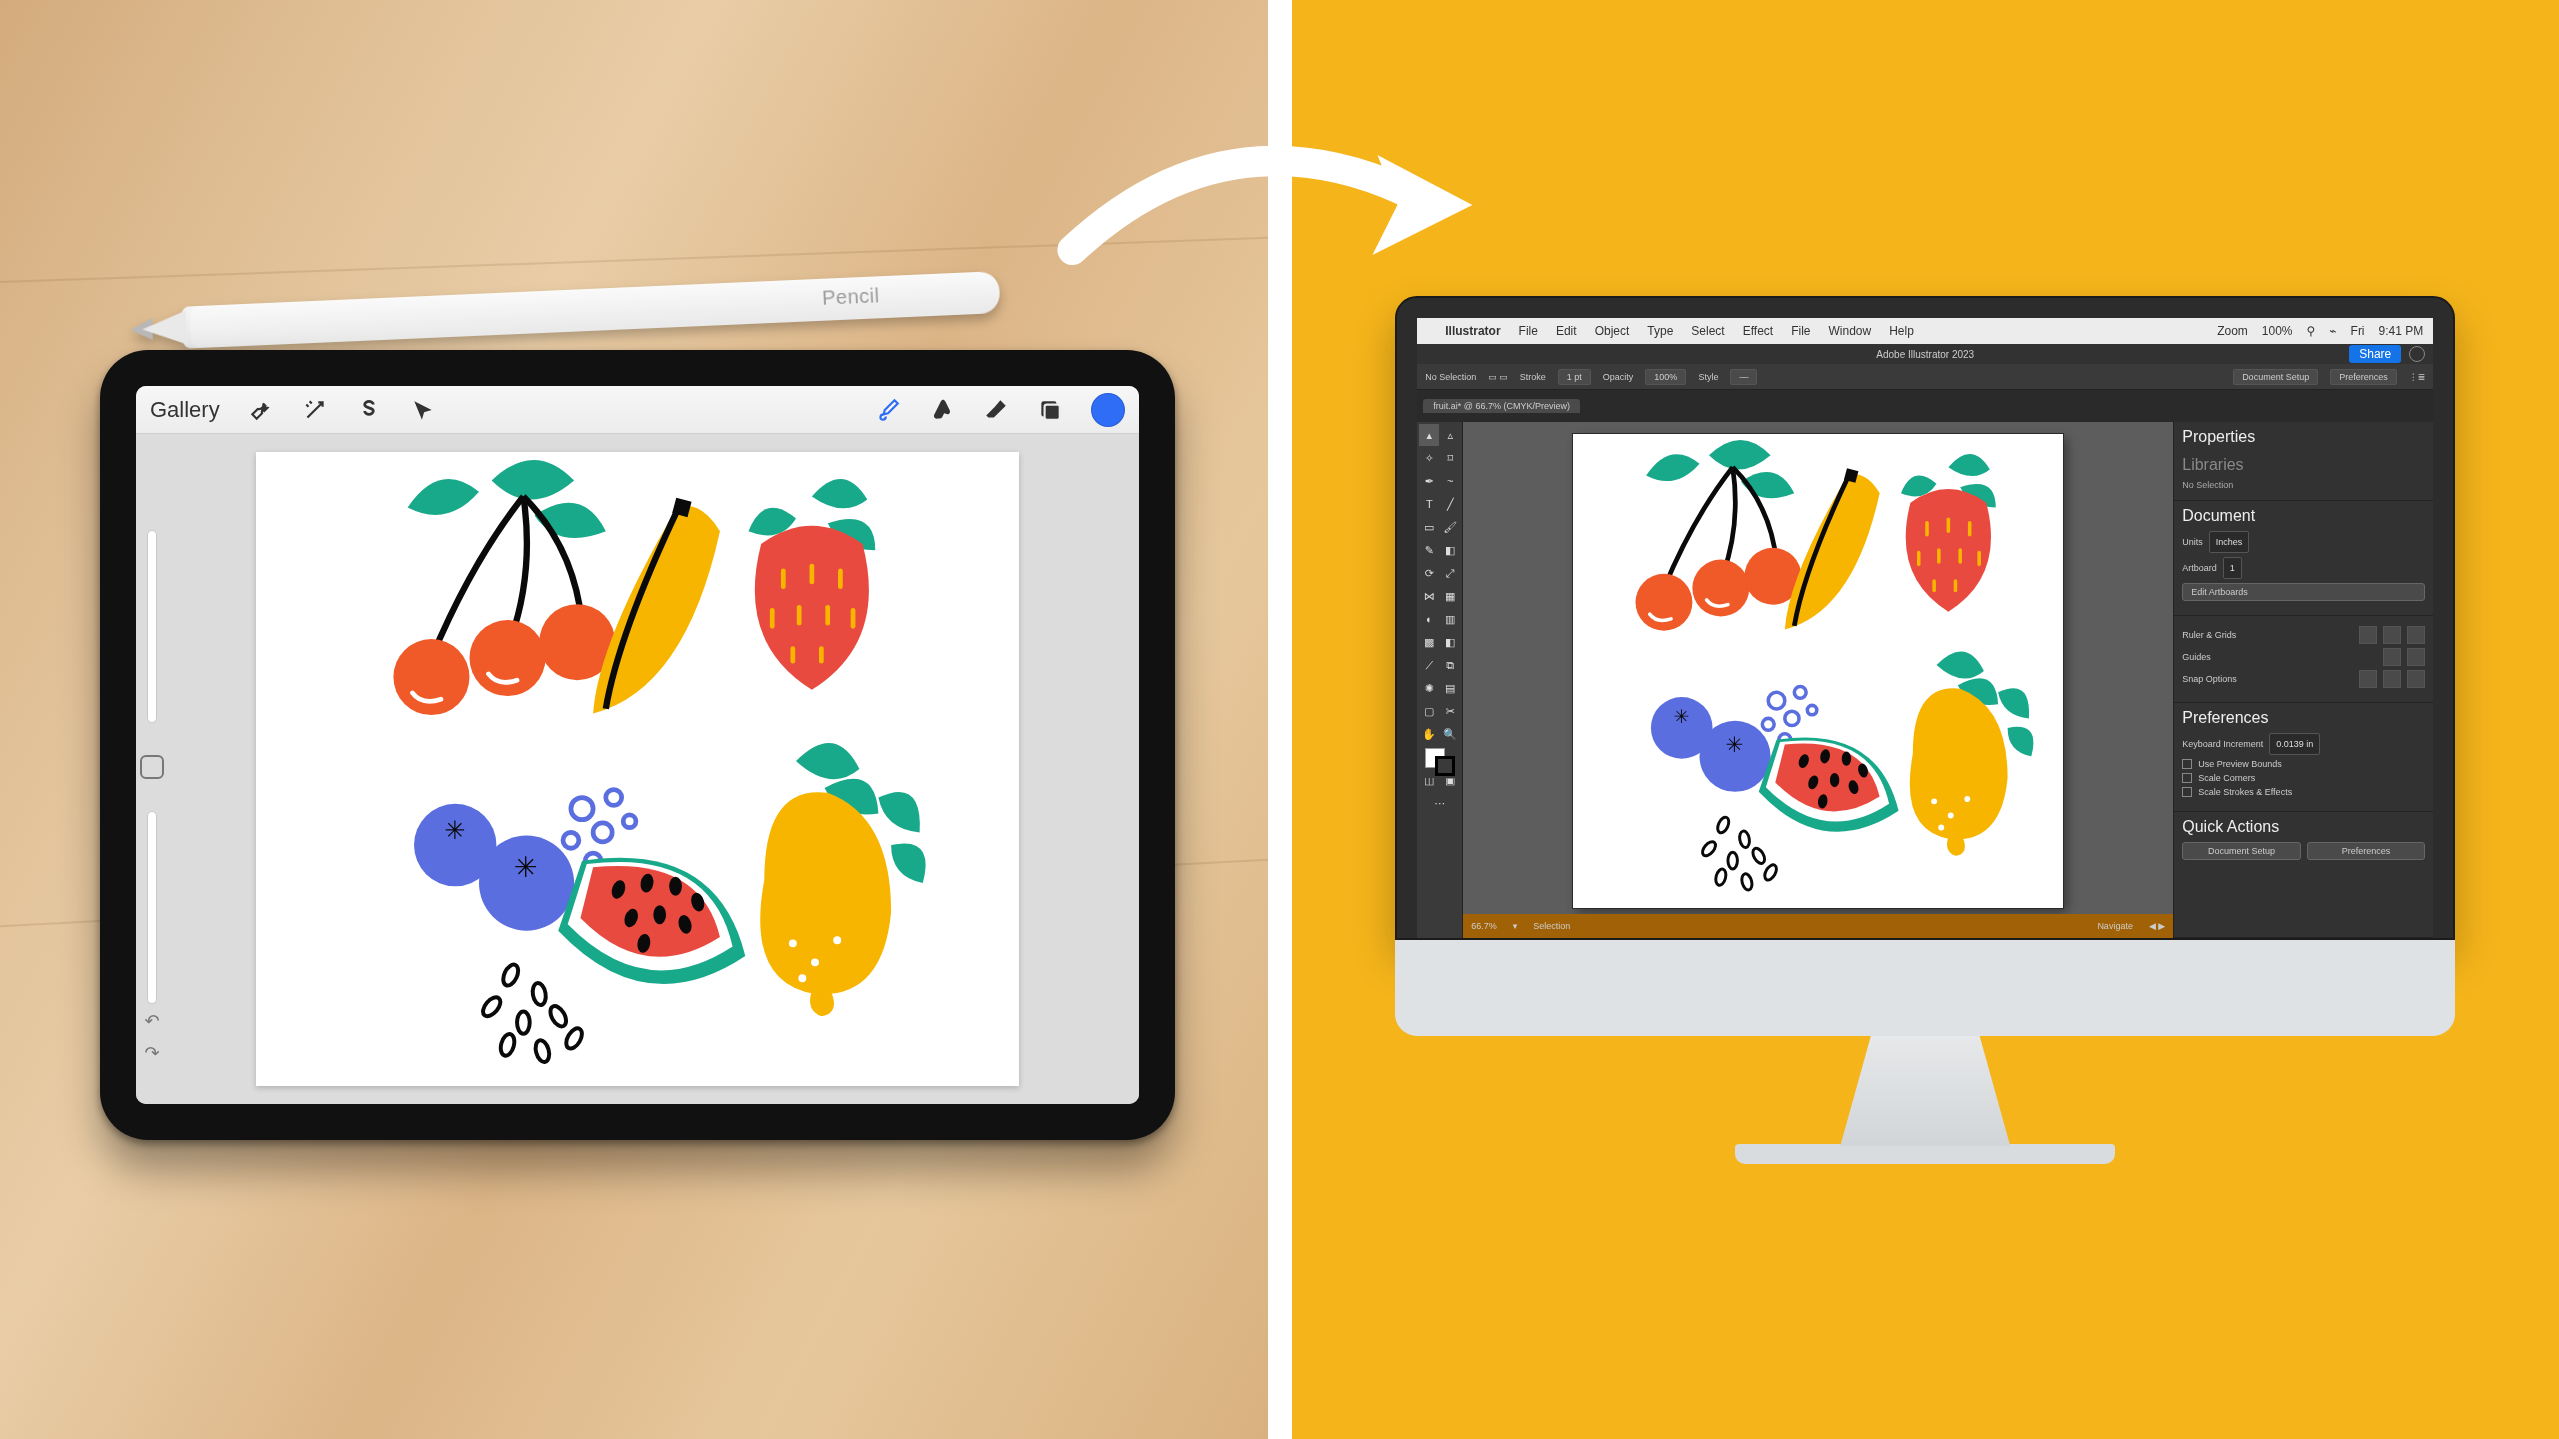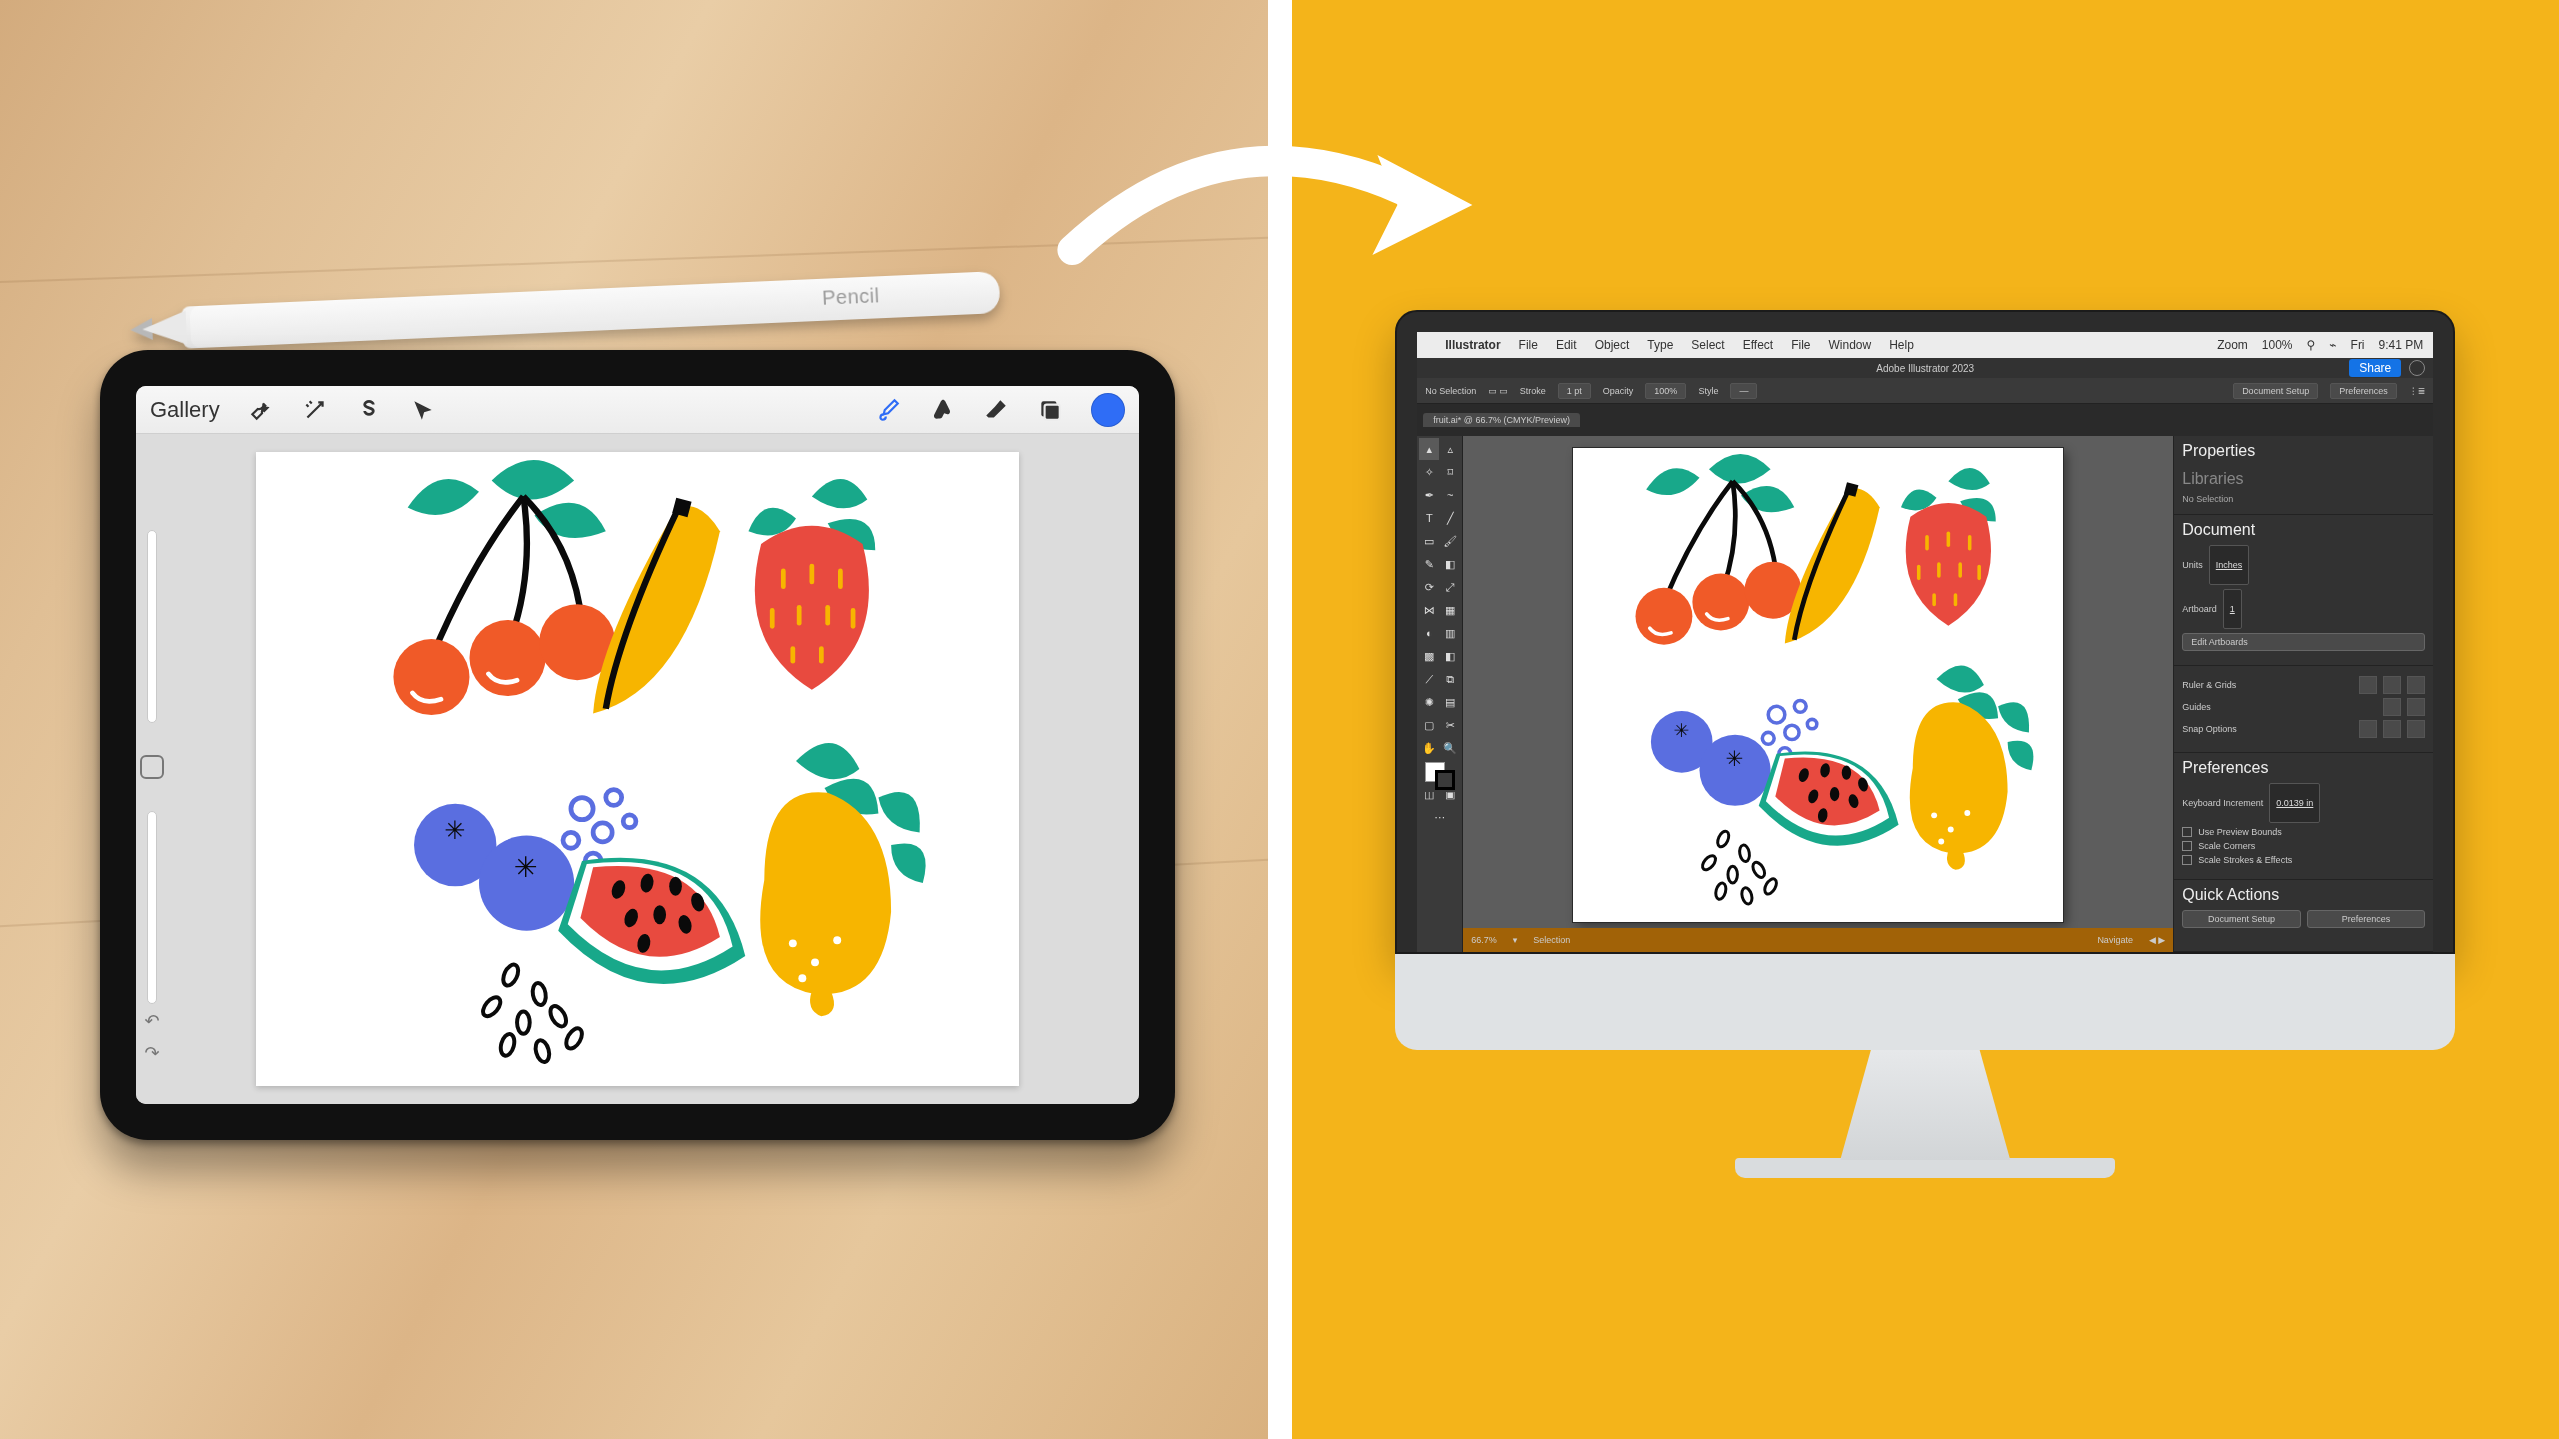--- a/index.html
+++ b/index.html
@@ -136,21 +136,21 @@
     position:absolute;
     top:130px; left:50%;
     width:440px; height:160px;
     transform: translateX(-54%);
     z-index:10;
   }
 
   
   .imac{
     position:absolute;
-    left:50%; top:310px;
+    left:50%; top:296px;
     transform:translateX(-50%);
     width:1060px;
   }
   .imac-screen-outer{
     width:100%;
     background:#2c2c2c;
     border:2px solid #1b1b1b;
     border-radius:22px 22px 0 0;
     padding:20px 20px 0 20px;
     box-shadow:0 20px 40px rgba(0,0,0,0.25);
@@ -237,21 +237,21 @@
   .ai-panels{
     width:260px; background:#323232; border-left:1px solid #222;
     display:flex; flex-direction:column; gap:0;
   }
   .panel{ border-bottom:1px solid #222; padding:6px 8px 10px; }
   .panel-title{ font-size:16px; color:#eee; margin-bottom:6px; display:flex; gap:10px;flex-direction:column;}
   .panel-title span.dim{ color:#888; }
   .panel .row{ display:flex; align-items:center; gap:6px; margin:4px 0; }
   .panel select, .panel .field{
     background:#2a2a2a; border:1px solid #555; color:#ddd; font-size:9px;
-    padding:14px 6px; border-radius:2px;text-decoration:underline;
+    padding:5px 6px; border-radius:2px;
   }
   .panel .btn{ background:#4a4a4a; border:1px solid #666; padding:3px 8px; border-radius:3px; font-size:9px;}
   .share-btn{ background:#1473e6; color:#fff; padding:2px 10px; border-radius:3px; font-size:12px;}
   .search-pill{ width:16px;height:16px;border:1px solid #888;border-radius:50%;}
   .icon-row{ display:flex; gap:6px; }
   .icon-row .ic{ width:18px;height:18px;background:#4a4a4a;border:1px solid #555;}
 
   .checkbox{ width:10px;height:10px;border:1px solid #888; display:inline-block;}
 </style>
 </head>

